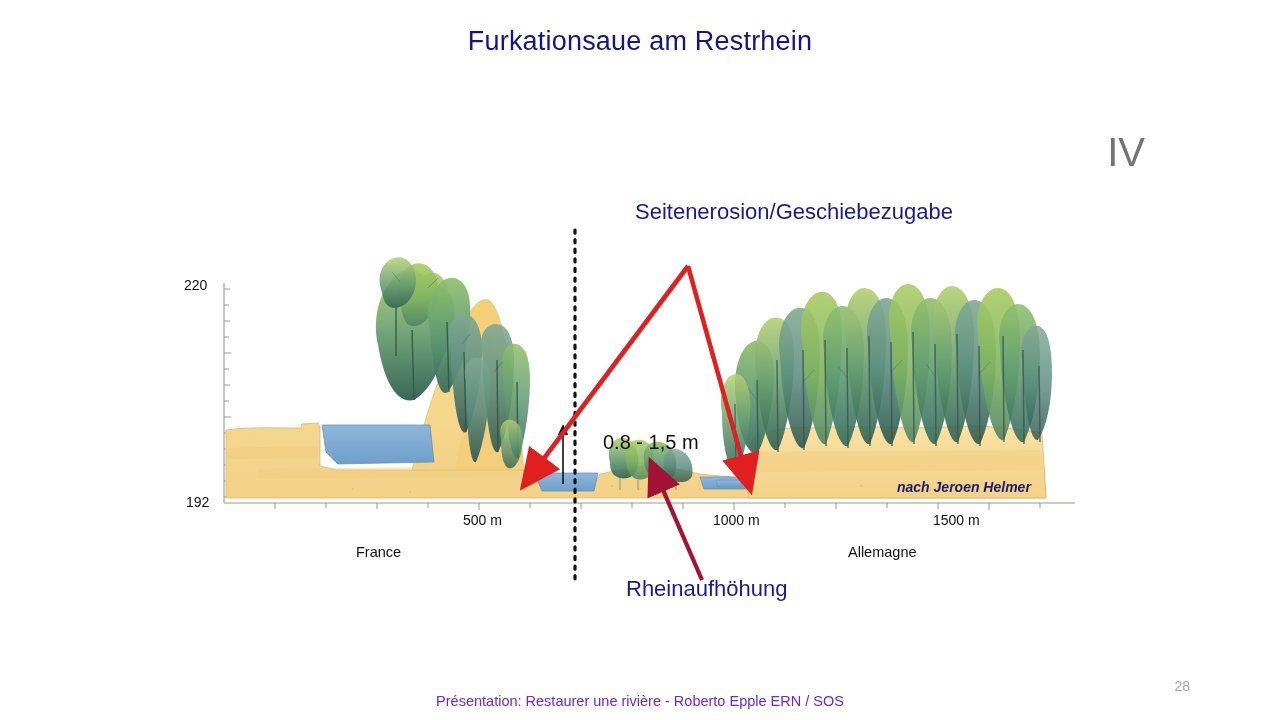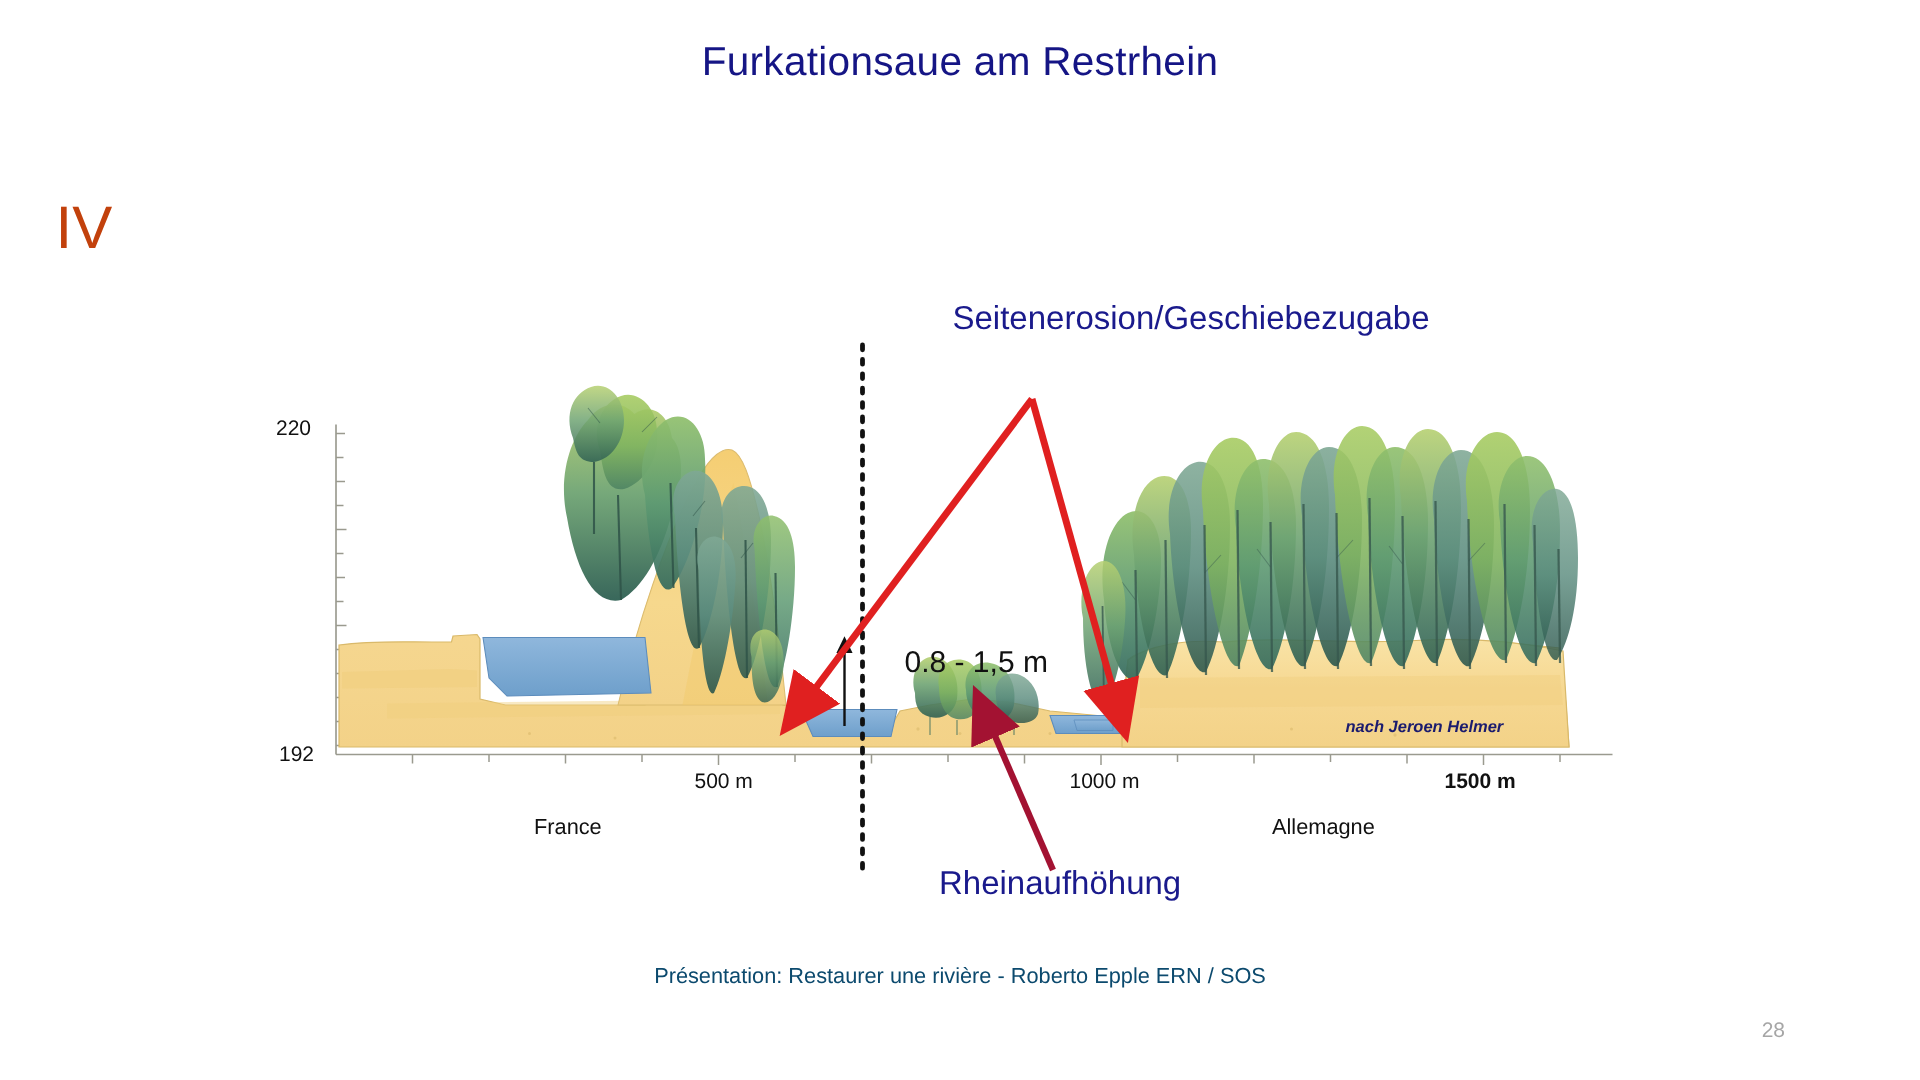--- a/index.html
+++ b/index.html
@@ -31,24 +31,23 @@
     font-size: 27px;
     color: #151585;
     letter-spacing: .2px;
     white-space: nowrap;
   }
   .roman {
     position: absolute;
     left: 0;
     top: 130px;
     width: 1145px;
-    text-align: left;
+    text-align: right;
     font-size: 40px;
-    color: #c2410c;
-    margin-left: 37px;
+    color: #737373;
   }
   .callout-top {
     position: absolute;
     left: 0;
     top: 199px;
     width: 1588px;
     text-align: center;
     font-size: 22px;
     color: #1a1a8c;
     white-space: nowrap;
@@ -77,21 +76,21 @@
   .axis-label {
     position: absolute;
     font-size: 14px;
     color: #111;
     white-space: nowrap;
   }
   .ytick-220 { left: 184px; top: 277px; }
   .ytick-192 { left: 186px; top: 494px; }
   .xtick-500  { left: 463px; top: 512px; }
   .xtick-1000 { left: 713px; top: 512px; text-align: center; }
-  .xtick-1500 { left: 963px; top: 512px; font-weight: bold; }
+  .xtick-1500 { left: 933px; top: 512px; }
 
   .country {
     position: absolute;
     font-size: 14.5px;
     color: #111;
     white-space: nowrap;
   }
   .country-left  { left: 319px; top: 544px; margin-left: 37px; }
   .country-right { left: 848px; top: 544px; }
 
@@ -101,37 +100,37 @@
     top: 431px;
     font-size: 20px;
     color: #111;
     white-space: nowrap;
   }
 
   .credit {
     position: absolute;
     left: 897px;
     top: 479px;
-    font-size: 11px;
+    font-size: 14px;
     font-style: italic;
     font-weight: bold;
     color: #1b1b6e;
     white-space: nowrap;
   }
 
   
   .footer {
     position: absolute;
     left: 340px;
-    top: 640px;
+    top: 690px;
     width: 600px;
     text-align: center;
     font-size: 14.5px;
     line-height: 22px;
-    color: #0c4a6e;
+    color: #6d28d9;
   }
   .page-number {
     position: absolute;
     left: 1160px;
     top: 678px;
     width: 30px;
     text-align: right;
     font-size: 14px;
     color: #a6a6a6;
   }

